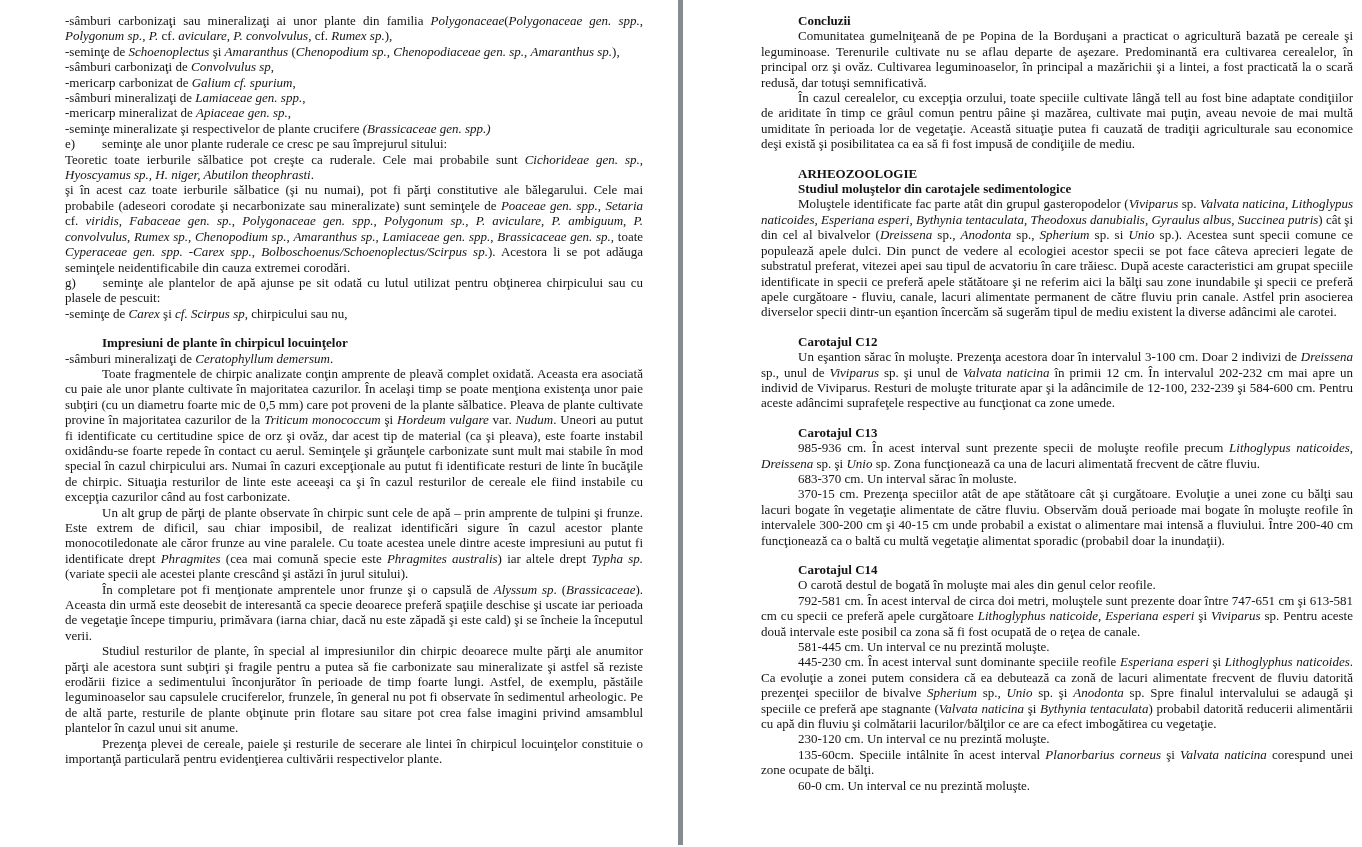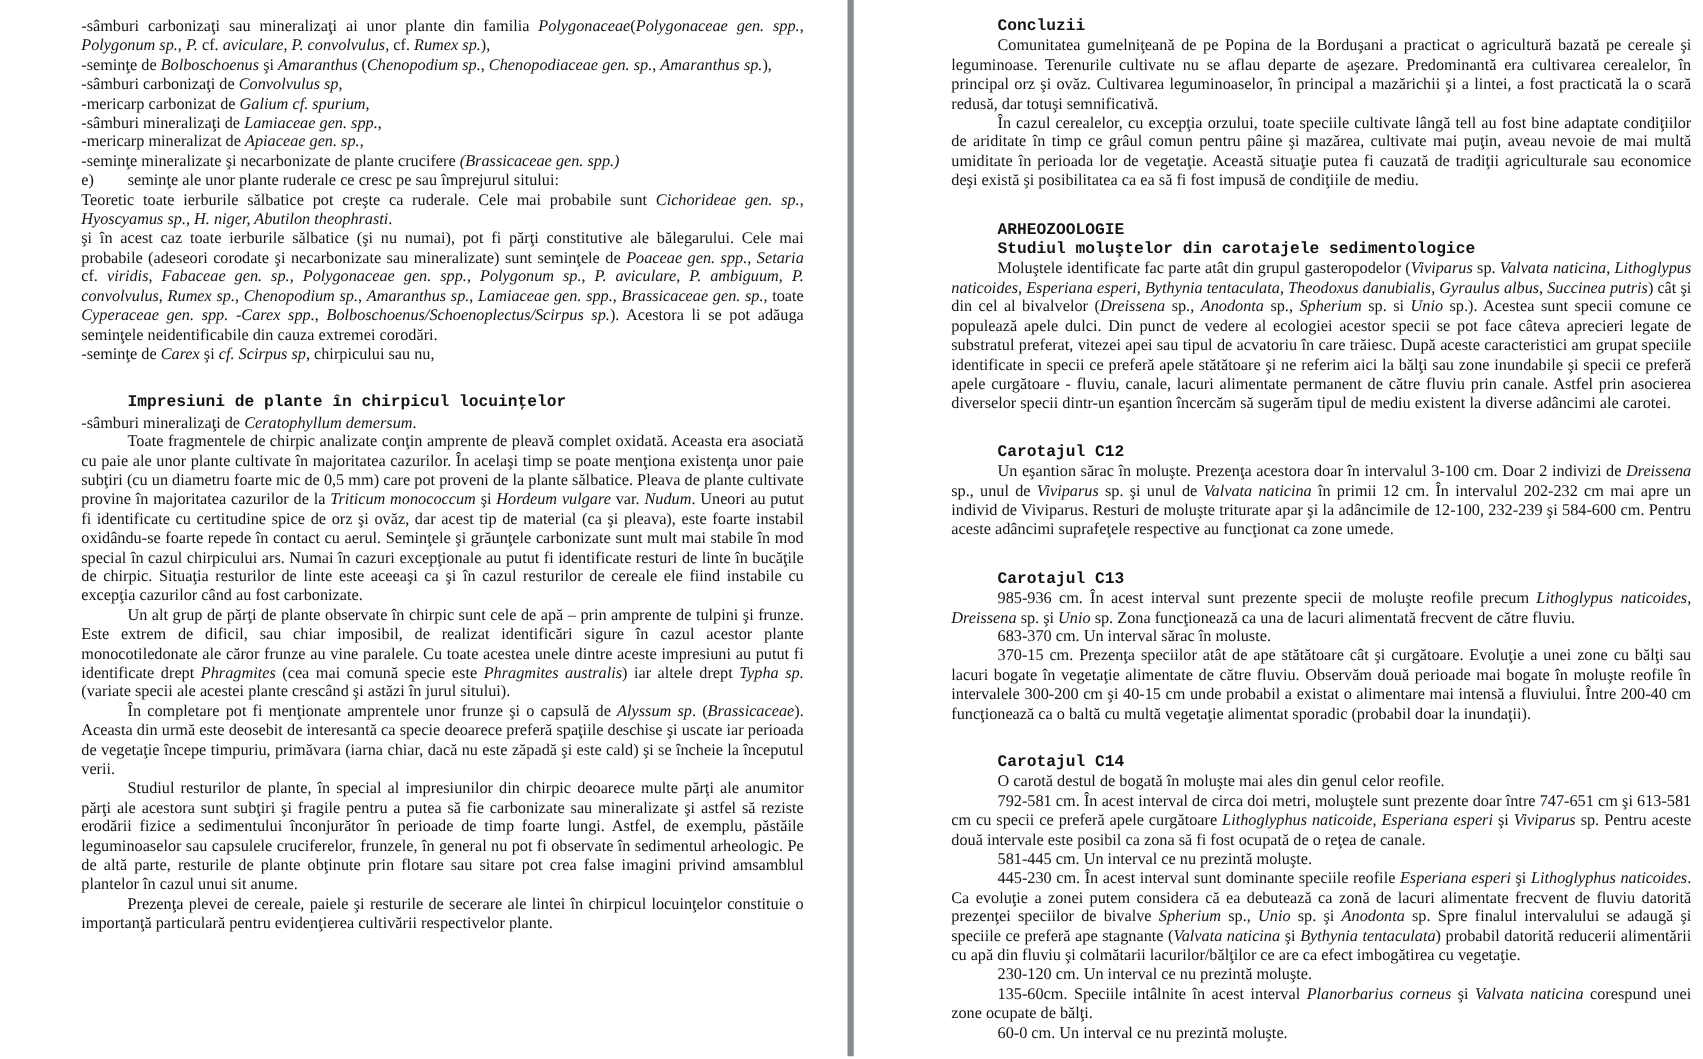--- a/index.html
+++ b/index.html
@@ -7,40 +7,41 @@
     width:1362px;height:847px;background:#ffffff;overflow:hidden;
     font-family:"Liberation Serif","DejaVu Serif",serif;color:#141414;
   }
   .doc{position:relative;width:1362px;height:821px;}
   .page{position:absolute;top:13px;text-align:justify;font-size:13px;line-height:15.4px;}
   .page-left{left:65px;width:578px;}
   .page-right{left:761px;width:592px;}
   .divider{position:absolute;left:678px;top:0;width:5px;height:845px;background:#888b8e;}
   p.block{margin:0;padding:0;}
   p.indent{text-indent:37px;}
-  p.space-before{margin-top:24px;}
-  p.heading{font-weight:700;text-indent:37px;text-align:left;font-family:Liberation Mono, monospace;}
+  p.space-before{margin-top:14px;}
+  p.heading{font-weight:700;text-indent:37px;text-align:left;}
   .tab{display:inline-block;width:27px;}
   i{font-style:italic;}
 </style>
 </head>
 <body>
 
 <div class="doc">
   <div class="page page-left">
       <p class="block"><span>-sâmburi carbonizaţi sau mineralizaţi ai unor plante din familia </span><i>Polygonaceae</i><span>(</span><i>Polygonaceae gen. spp.</i><span>, </span><i>Polygonum sp.</i><span>, </span><i>P.</i><span> cf. </span><i>aviculare</i><span>, </span><i>P. convolvulus</i><span>, cf. </span><i>Rumex sp.</i><span>),</span></p>
-      <p class="block"><span>-seminţe de </span><i>Bolboschoenus</i><span> şi </span><i>Amaranthus</i><span> (</span><i>Chenopodium sp.</i><span>, </span><i>Chenopodiaceae gen. sp.</i><span>, </span><i>Amaranthus sp.</i><span>),</span></p>
+      <p class="block"><span>-seminţe de </span><i>Schoenoplectus</i><span> şi </span><i>Amaranthus</i><span> (</span><i>Chenopodium sp.</i><span>, </span><i>Chenopodiaceae gen. sp.</i><span>, </span><i>Amaranthus sp.</i><span>),</span></p>
       <p class="block"><span>-sâmburi carbonizaţi de </span><i>Convolvulus sp</i><span>,</span></p>
       <p class="block"><span>-mericarp carbonizat de </span><i>Galium cf. spurium</i><span>,</span></p>
       <p class="block"><span>-sâmburi mineralizaţi de </span><i>Lamiaceae gen. spp.</i><span>,</span></p>
       <p class="block"><span>-mericarp mineralizat de </span><i>Apiaceae gen. sp.</i><span>,</span></p>
-      <p class="block"><span>-seminţe mineralizate şi necarbonizate de plante crucifere </span><i>(Brassicaceae gen. spp.)</i></p>
+      <p class="block"><span>-seminţe mineralizate şi respectivelor de plante crucifere </span><i>(Brassicaceae gen. spp.)</i></p>
       <p class="block"><span>e)</span><span class="tab"></span><span>seminţe ale unor plante ruderale ce cresc pe sau împrejurul sitului:</span></p>
       <p class="block"><span>Teoretic toate ierburile sălbatice pot creşte ca ruderale. Cele mai probabile sunt </span><i>Cichorideae gen. sp.</i><span>, </span><i>Hyoscyamus sp., H. niger, Abutilon theophrasti</i><span>.</span></p>
       <p class="block"><span>şi în acest caz toate ierburile sălbatice (şi nu numai), pot fi părţi constitutive ale bălegarului. Cele mai probabile (adeseori corodate şi necarbonizate sau mineralizate) sunt seminţele de </span><i>Poaceae gen. spp.</i><span>, </span><i>Setaria</i><span> cf. </span><i>viridis</i><span>, </span><i>Fabaceae gen. sp.</i><span>, </span><i>Polygonaceae gen. spp.</i><span>, </span><i>Polygonum sp.</i><span>, </span><i>P. aviculare</i><span>, </span><i>P. ambiguum</i><span>, </span><i>P. convolvulus</i><span>, </span><i>Rumex sp.</i><span>, </span><i>Chenopodium sp.</i><span>, </span><i>Amaranthus sp.</i><span>, </span><i>Lamiaceae gen. spp.</i><span>, </span><i>Brassicaceae gen. sp.</i><span>, toate </span><i>Cyperaceae gen. spp.</i><span> -</span><i>Carex spp.</i><span>, </span><i>Bolboschoenus/Schoenoplectus/Scirpus sp.</i><span>). Acestora li se pot adăuga seminţele neidentificabile din cauza extremei corodări.</span></p>
+      <p class="block"><span>g)</span><span class="tab"></span><span>seminţe ale plantelor de apă ajunse pe sit odată cu lutul utilizat pentru obţinerea chirpicului sau cu plasele de pescuit:</span></p>
       <p class="block"><span>-seminţe de </span><i>Carex</i><span> şi </span><i>cf. Scirpus sp</i><span>, chirpicului sau nu,</span></p>
       <p class="block heading space-before"><span>Impresiuni de plante în chirpicul locuinţelor</span></p>
       <p class="block"><span>-sâmburi mineralizaţi de </span><i>Ceratophyllum demersum</i><span>.</span></p>
       <p class="block indent"><span>Toate fragmentele de chirpic analizate conţin amprente de pleavă complet oxidată. Aceasta era asociată cu paie ale unor plante cultivate în majoritatea cazurilor. În acelaşi timp se poate menţiona existenţa unor paie subţiri (cu un diametru foarte mic de 0,5 mm) care pot proveni de la plante sălbatice. Pleava de plante cultivate provine în majoritatea cazurilor de la </span><i>Triticum monococcum</i><span> şi </span><i>Hordeum vulgare</i><span> var. </span><i>Nudum</i><span>. Uneori au putut fi identificate cu certitudine spice de orz şi ovăz, dar acest tip de material (ca şi pleava), este foarte instabil oxidându-se foarte repede în contact cu aerul. Seminţele şi grăunţele carbonizate sunt mult mai stabile în mod special în cazul chirpicului ars. Numai în cazuri excepţionale au putut fi identificate resturi de linte în bucăţile de chirpic. Situaţia resturilor de linte este aceeaşi ca şi în cazul resturilor de cereale ele fiind instabile cu excepţia cazurilor când au fost carbonizate.</span></p>
       <p class="block indent"><span>Un alt grup de părţi de plante observate în chirpic sunt cele de apă – prin amprente de tulpini şi frunze. Este extrem de dificil, sau chiar imposibil, de realizat identificări sigure în cazul acestor plante monocotiledonate ale căror frunze au vine paralele. Cu toate acestea unele dintre aceste impresiuni au putut fi identificate drept </span><i>Phragmites</i><span> (cea mai comună specie este </span><i>Phragmites australis</i><span>) iar altele drept </span><i>Typha sp.</i><span> (variate specii ale acestei plante crescând şi astăzi în jurul sitului).</span></p>
       <p class="block indent"><span>În completare pot fi menţionate amprentele unor frunze şi o capsulă de </span><i>Alyssum sp</i><span>. (</span><i>Brassicaceae</i><span>). Aceasta din urmă este deosebit de interesantă ca specie deoarece preferă spaţiile deschise şi uscate iar perioada de vegetaţie începe timpuriu, primăvara (iarna chiar, dacă nu este zăpadă şi este cald) şi se încheie la începutul verii.</span></p>
       <p class="block indent"><span>Studiul resturilor de plante, în special al impresiunilor din chirpic deoarece multe părţi ale anumitor părţi ale acestora sunt subţiri şi fragile pentru a putea să fie carbonizate sau mineralizate şi astfel să reziste erodării fizice a sedimentului înconjurător în perioade de timp foarte lungi. Astfel, de exemplu, păstăile leguminoaselor sau capsulele cruciferelor, frunzele, în general nu pot fi observate în sedimentul arheologic. Pe de altă parte, resturile de plante obţinute prin flotare sau sitare pot crea false imagini privind amsamblul plantelor în cazul unui sit anume.</span></p>
       <p class="block indent"><span>Prezenţa plevei de cereale, paiele şi resturile de secerare ale lintei în chirpicul locuinţelor constituie o importanţă particulară pentru evidenţierea cultivării respectivelor plante.</span></p>
     </div>
   <div class="divider" style="background: rgb(136, 139, 142);"></div>

